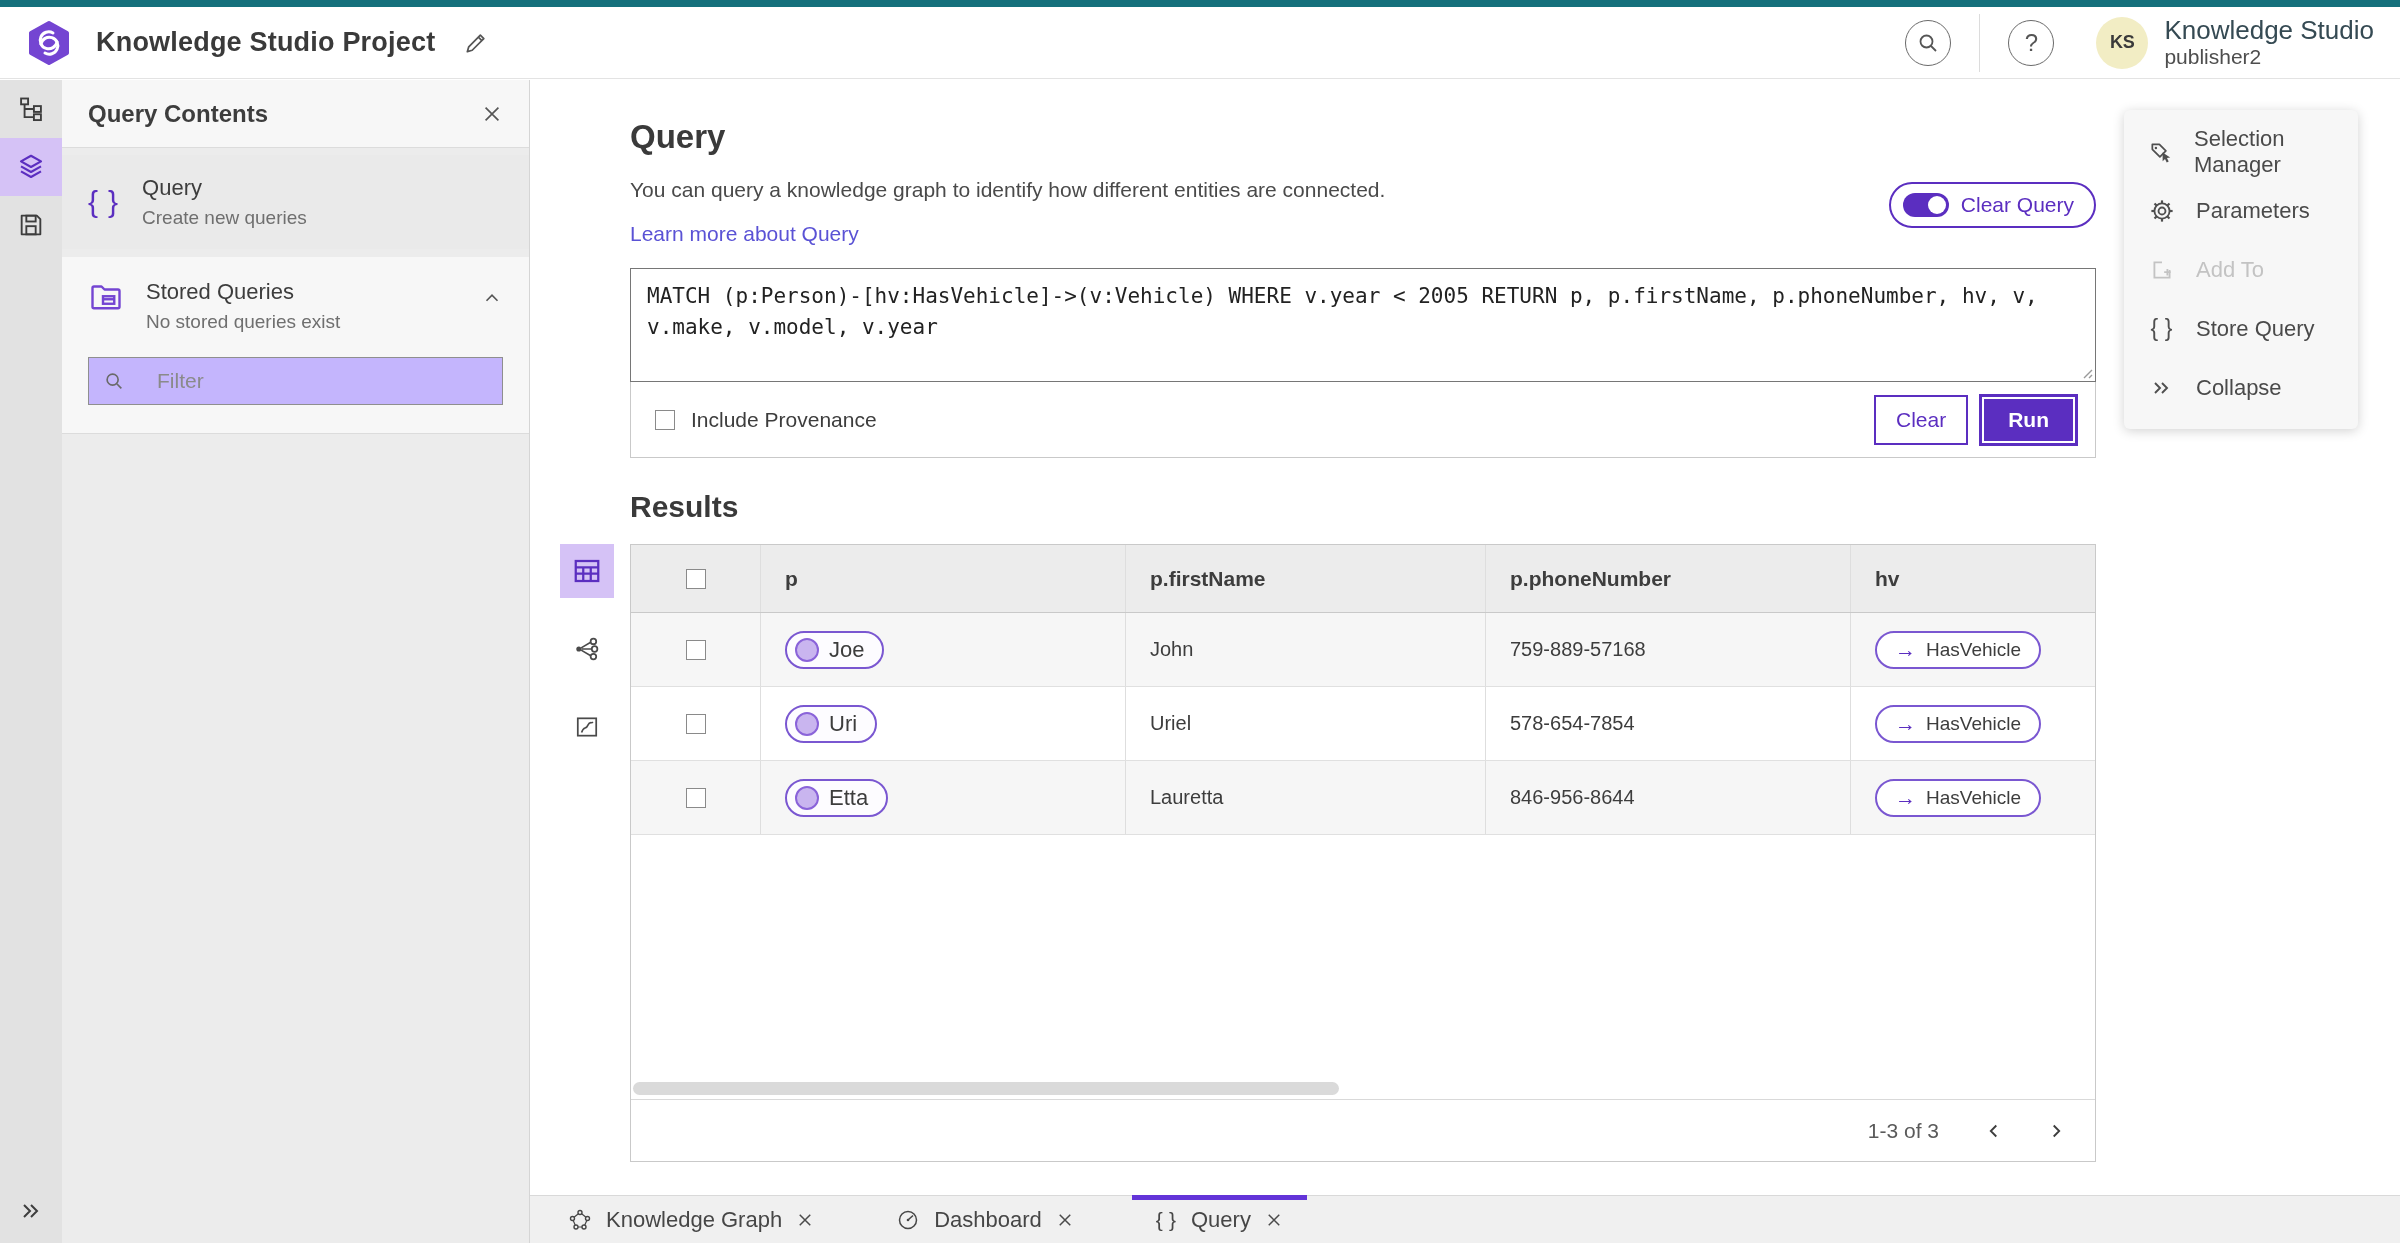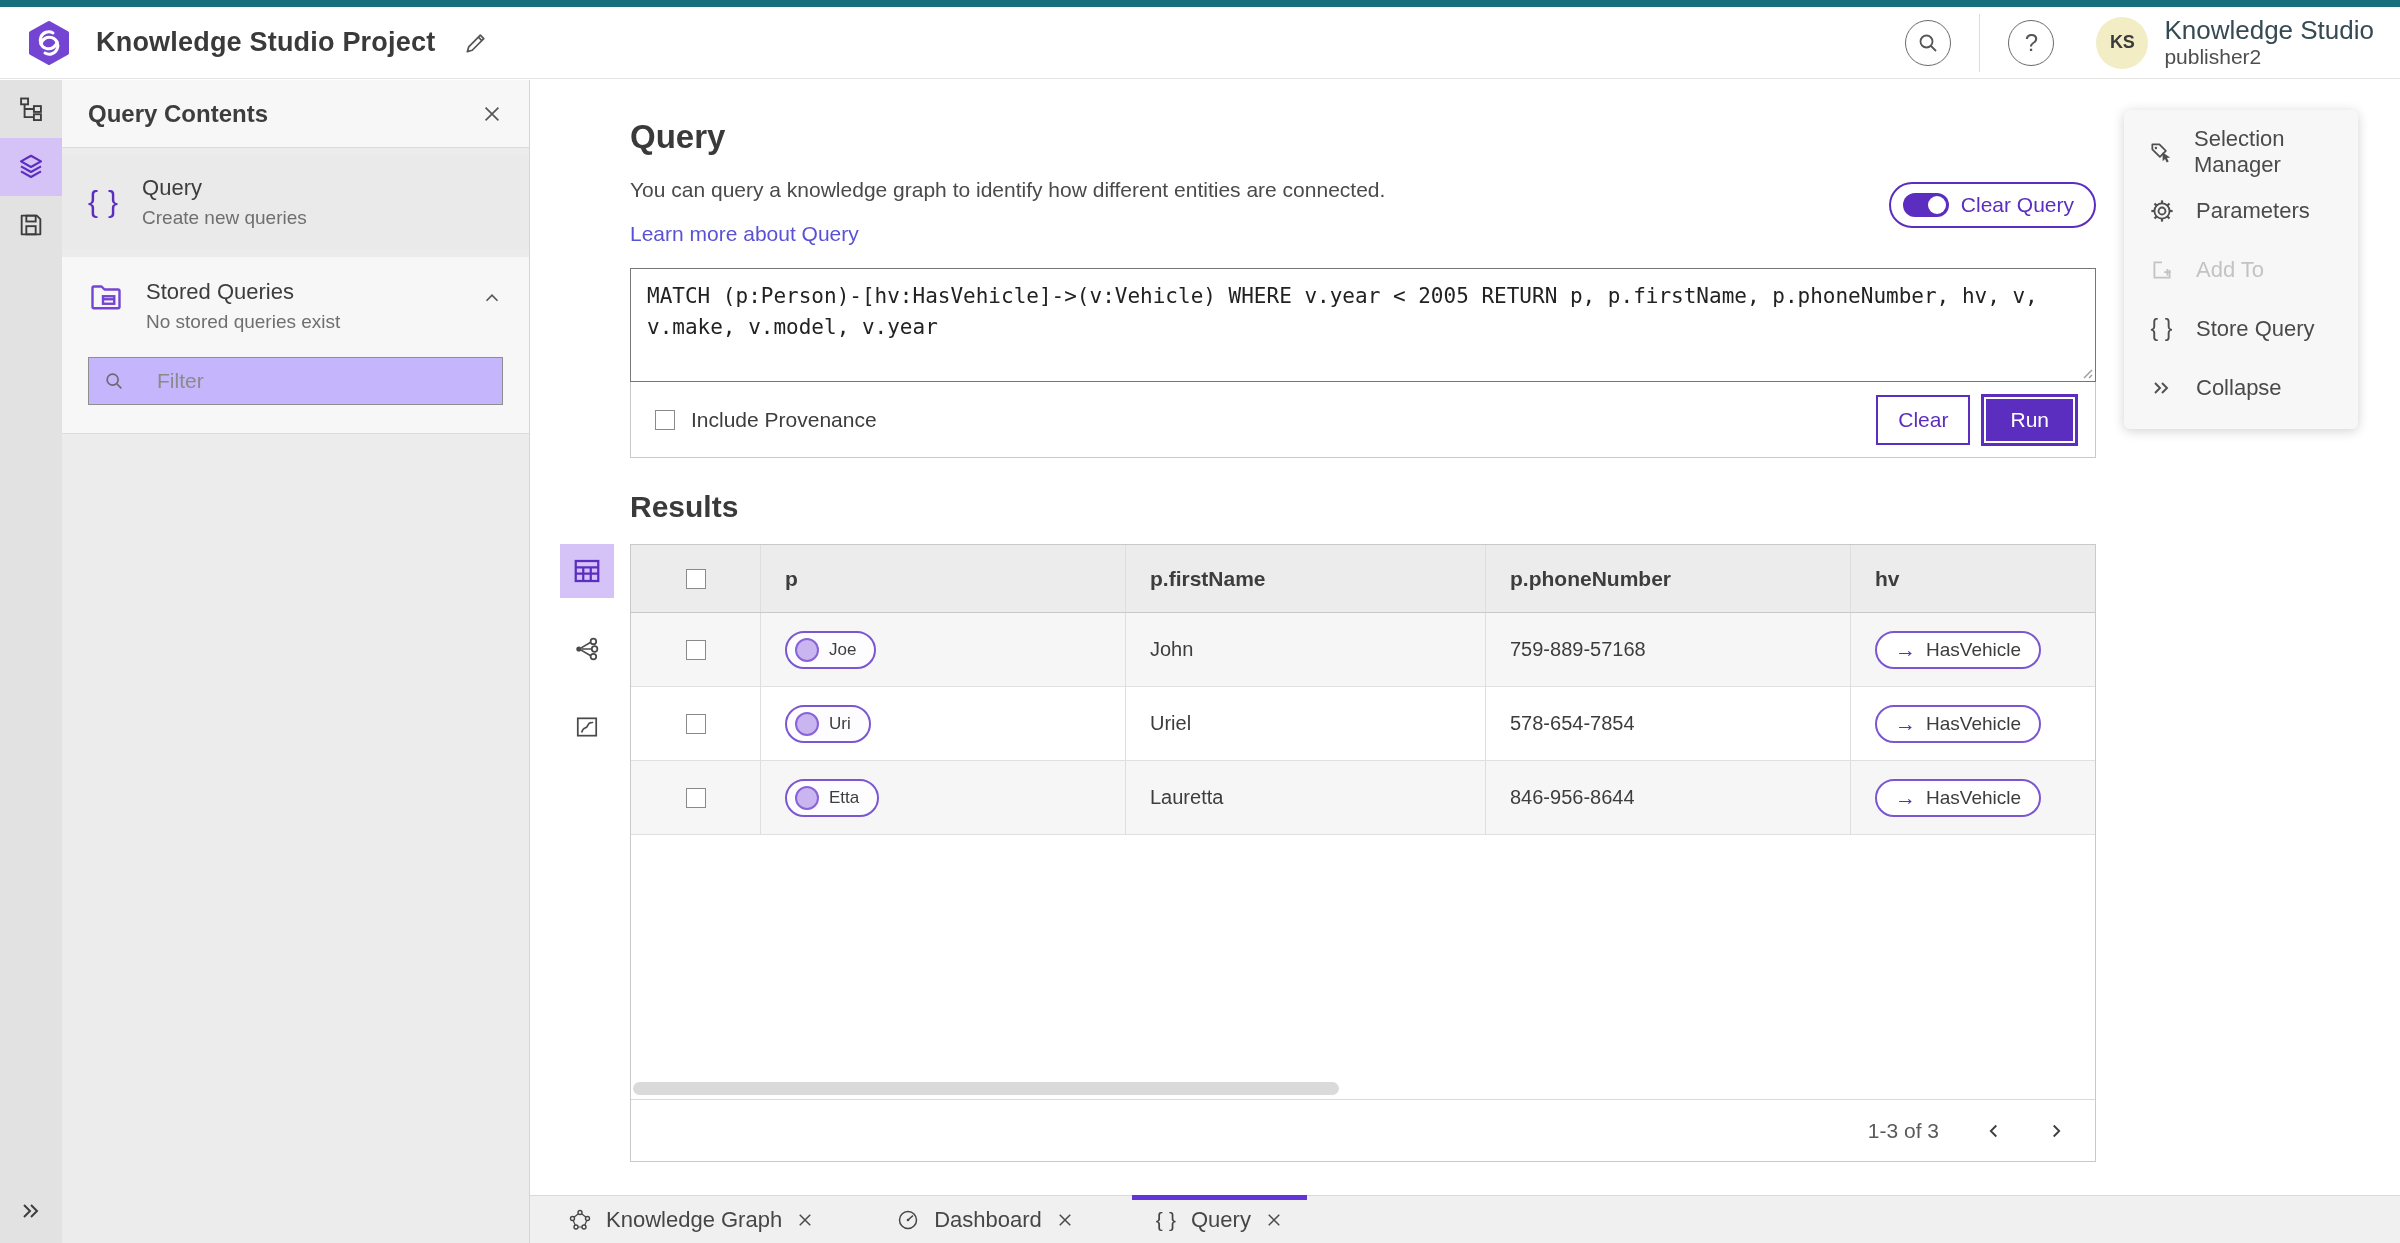--- a/index.html
+++ b/index.html
@@ -61,40 +61,40 @@
   .toggle{width:46px; height:24px; border-radius:12px; background:var(--accent); position:relative;}
   .toggle .knob{position:absolute; right:3px; top:3px; width:18px; height:18px; border-radius:50%; background:#fff;}
 
   .editor{margin-top:22px; height:114px; border:1px solid #767676; background:#fff; padding:12px 16px; font-family:"DejaVu Sans Mono",monospace; font-size:21px; line-height:31px; color:#222; white-space:pre-wrap; position:relative;}
   .resize-corner{position:absolute; right:2px; bottom:2px; color:#9a9a9a;}
   .editor-footer{height:76px; border:1px solid #c9c9c9; border-top:none; display:flex; align-items:center; padding:0 16px 0 24px; background:#fff;}
   .cb{width:20px; height:20px; border:1.5px solid #8a8a8a; background:#fff; flex:none;}
   .cb-label{font-size:21px; margin-left:16px; color:#3d3d3d;}
   .spacer{flex:1;}
   .btn-clear{height:50px; padding:0 20px; background:#fff; border:2px solid var(--accent); color:var(--accent); font-size:21px; font-family:"Liberation Sans",sans-serif; margin-right:14px;}
-  .btn-run{height:46px; padding:0 24px; background:var(--accent); border:2px solid #fff; box-shadow:0 0 0 3px var(--accent); color:#fff; font-size:21px; font-family:"Liberation Sans",sans-serif; margin-right:4px;}
+  .btn-run{height:46px; padding:0 24px; background:var(--accent); border:2px solid #fff; box-shadow:0 0 0 3px var(--accent); color:#fff; font-size:21px; font-family:"Liberation Sans",sans-serif; margin-right:4px;font-weight:bold;}
 
   .h2{font-size:30px; font-weight:bold; color:#3a3a3a; margin-top:32px;}
   .results-row{display:flex; margin-left:-86px; margin-top:20px;}
   .view-col{width:86px; flex:none; display:flex; flex-direction:column; align-items:center; padding-top:0;}
   .view-btn{width:54px; height:54px; display:flex; align-items:center; justify-content:center; color:#4a4a4a;}
   .view-btn.active{background:var(--accent-light); color:var(--accent);}
   .view-btn + .view-btn{margin-top:24px;}
 
   .table-card{flex:1; border:1px solid #c9c9c9; height:618px; position:relative; display:flex; flex-direction:column; background:#fff;}
   .tbl-header{height:68px; display:flex; background:#ececec; border-bottom:1px solid #c9c9c9; font-weight:bold; font-size:21px; flex:none;}
   .tbl-row{height:74px; display:flex; font-size:20px; border-bottom:1px solid #e0e0e0; flex:none;}
   .tbl-row.odd{background:#f6f6f6;}
   .cell{display:flex; align-items:center; padding:0 24px; border-right:1px solid #dedede; height:100%;}
   .cell:last-child{border-right:none; flex:1;}
   .c-check{width:130px; flex:none; justify-content:center; padding:0;}
   .c-p{width:365px; flex:none;}
   .c-fn{width:360px; flex:none;}
   .c-ph{width:365px; flex:none;}
-  .node-pill{display:inline-flex; align-items:center; gap:10px; height:38px; padding:0 18px 0 8px; border:2px solid #7a57d1; border-radius:20px; background:#fdfcff; font-size:17px; color:#3d3d3d;}
+  .node-pill{display:inline-flex; align-items:center; gap:10px; height:38px; padding:0 18px 0 8px; border:2px solid #7a57d1; border-radius:20px; background:#fdfcff; font-size:22px; color:#3d3d3d;}
   .node-dot{width:24px; height:24px; border-radius:50%; background:#c9b5ef; border:2px solid #8a63d9;}
   .edge-pill{display:inline-flex; align-items:center; gap:10px; height:38px; padding:0 18px; border:2px solid #7a57d1; border-radius:20px; background:#fff; font-size:19px; color:#3d3d3d;}
   .edge-arrow{color:var(--accent); font-size:21px;}
   .tbl-filler{flex:1; background:#fff;}
   .h-scrollbar{position:absolute; left:2px; bottom:66px; width:706px; height:13px; border-radius:7px; background:#dadada;}
   .pagination{position:absolute; left:0; right:0; bottom:0; height:62px; border-top:1px solid #d9d9d9; display:flex; align-items:center; justify-content:flex-end; padding-right:28px; gap:44px; background:#fff;}
   .pag-text{font-size:21px; color:#5a5a5a;}
   .pag-nav{display:flex; gap:40px; color:#3d3d3d;}
 
   

